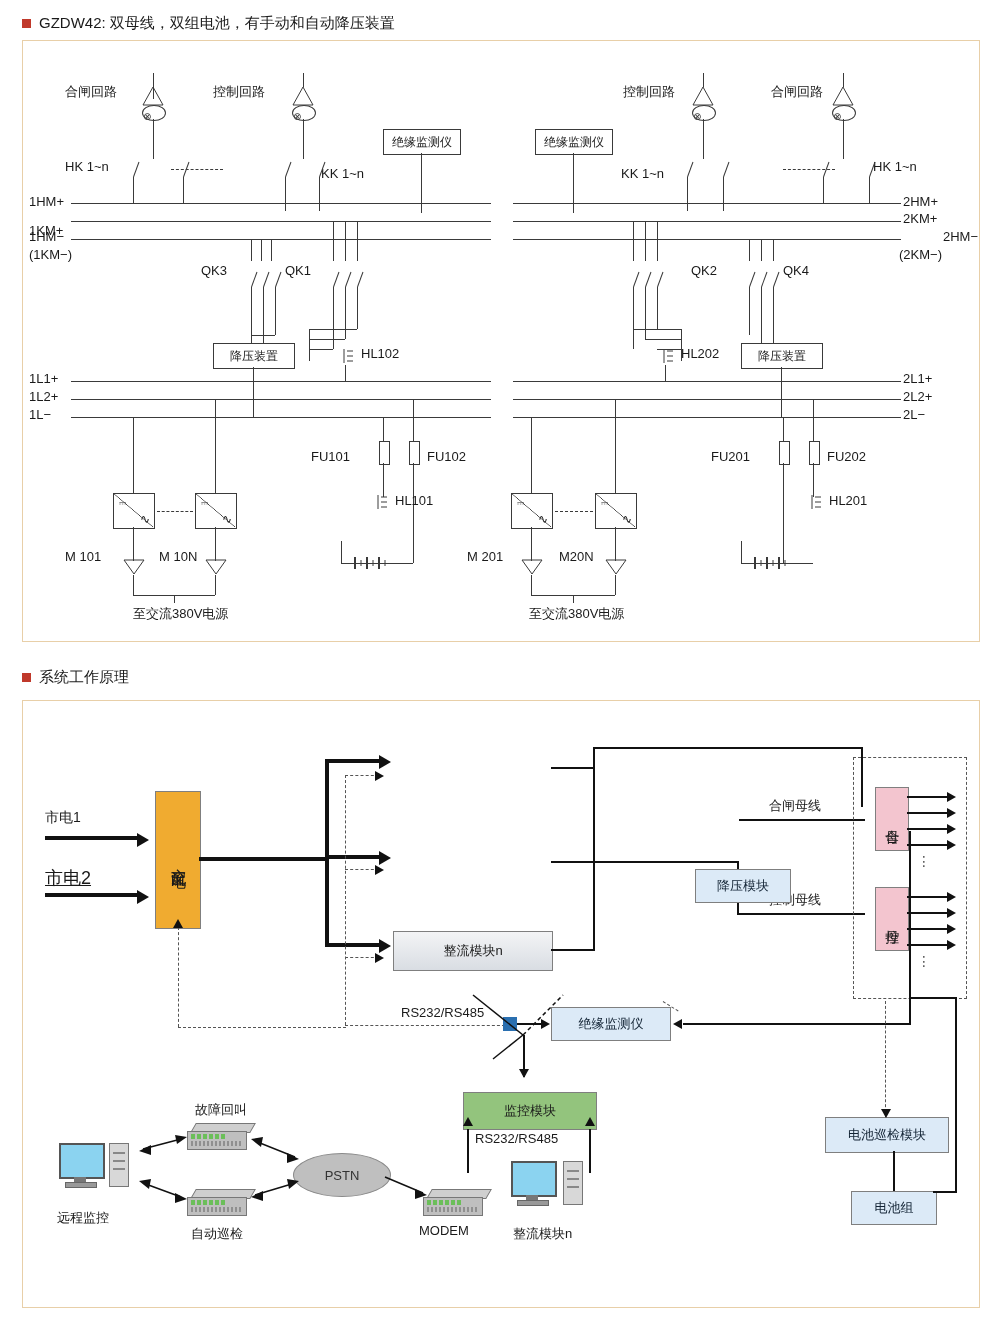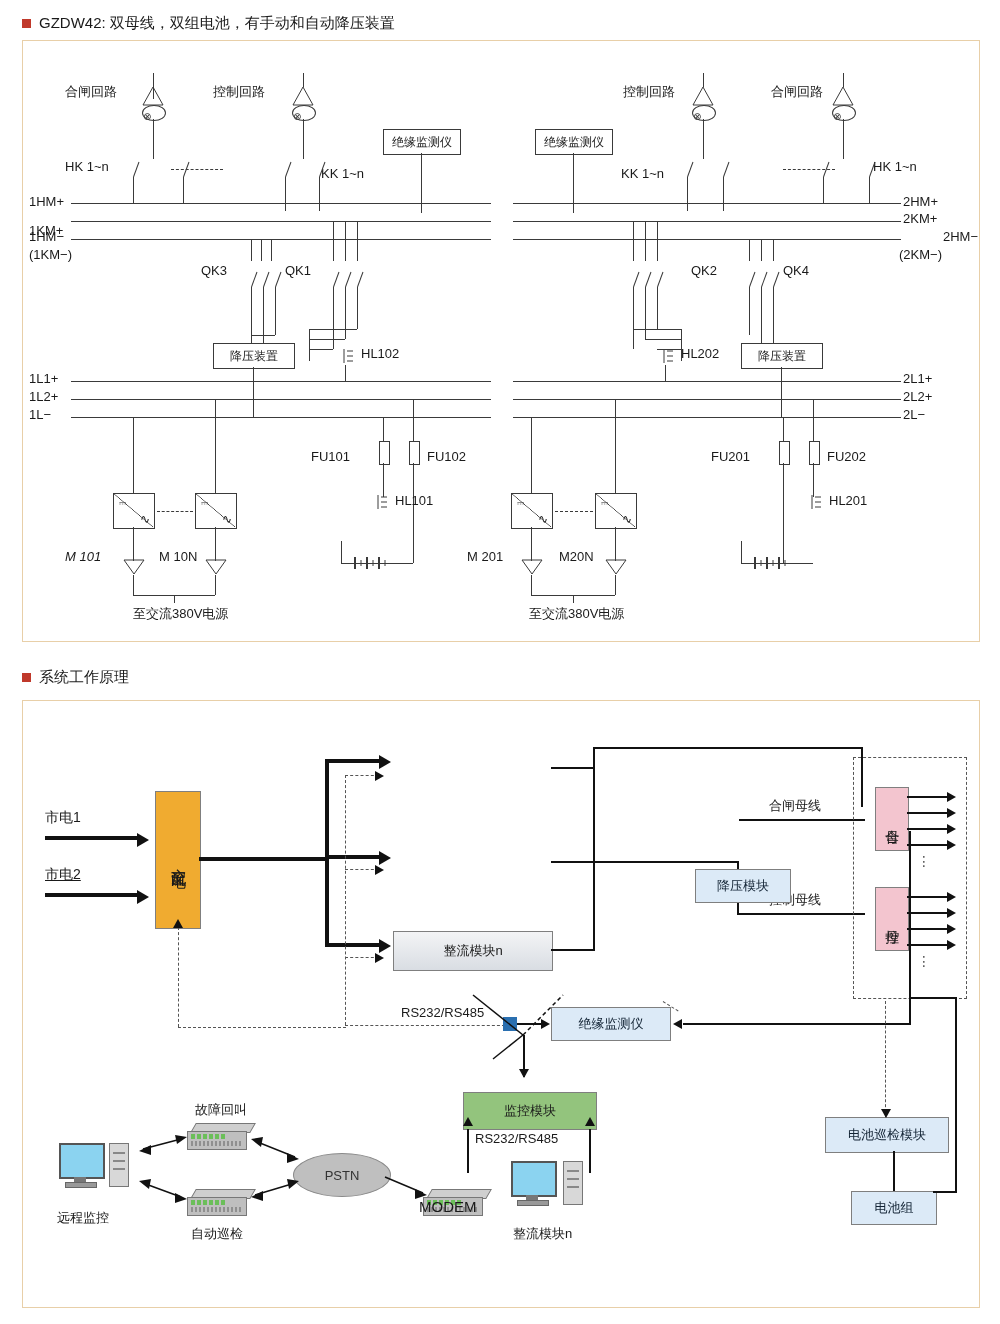--- a/index.html
+++ b/index.html
@@ -337,21 +337,21 @@
   <div class="vline" style="left:192px;top:358px;height:94px;"></div>
   <div class="inv" style="left:90px;top:452px;">
     <span class="dc">⎓</span>
     <span class="ac">∿</span>
   </div>
   <div class="inv" style="left:172px;top:452px;">
     <span class="dc">⎓</span>
     <span class="ac">∿</span>
   </div>
   <div class="dash" style="left:134px;top:470px;width:36px;"></div>
-  <div class="lbl" style="left:42px;top:508px;font-style:italic;">M 101</div>
+  <div class="lbl" style="left:42px;top:508px;">M 101</div>
   <div class="lbl" style="left:136px;top:508px;">M 10N</div>
 
   <div class="vline" style="left:110px;top:486px;height:34px;"></div>
   <div class="vline" style="left:192px;top:486px;height:34px;"></div>
   <svg style="position:absolute;left:100px;top:518px;" width="22" height="16">
       <polygon points="11,15 1,1 21,1" fill="none" stroke="#3a3a3a"></polygon>
     </svg>
   <svg style="position:absolute;left:182px;top:518px;" width="22" height="16">
       <polygon points="11,15 1,1 21,1" fill="none" stroke="#3a3a3a"></polygon>
     </svg>
@@ -394,21 +394,21 @@
   <span class="sq"></span>
   <span>系统工作原理</span>
 </div>
 
 <div class="panel" id="panel2">
 
   <div class="lbl" style="left:22px;top:108px;font-size:14px;">市电1</div>
   <div class="thickline" style="left:22px;top:135px;width:95px;height:4px;"></div>
   <div class="arrow ar-r" style="left:114px;top:132px;border-left-width:12px;border-top-width:7px;border-bottom-width:7px;"></div>
 
-  <div class="lbl" style="left:22px;top:165px;font-size:14px;text-decoration:underline;">市电2</div>
+  <div class="lbl" style="left:22px;top:165px;font-size:18px;text-decoration:underline;">市电2</div>
   <div class="thickline" style="left:22px;top:192px;width:95px;height:4px;"></div>
   <div class="arrow ar-r" style="left:114px;top:189px;border-left-width:12px;border-top-width:7px;border-bottom-width:7px;"></div>
 
   <div class="blk rect orange" style="left:132px;top:90px;width:44px;height:136px;writing-mode:vertical-rl;letter-spacing:2px;font-size:15px;">
     <span>交流配电</span>
   </div>
 
   <div class="thickline" style="left:176px;top:156px;width:130px;height:4px;"></div>
   <div class="thickline" style="left:302px;top:58px;width:4px;height:188px;"></div>
   <div class="thickline" style="left:306px;top:58px;width:54px;height:4px;"></div>
@@ -585,21 +585,21 @@
           <s></s>
           <s></s>
           <s></s>
           <s></s>
           <s></s>
           <s></s>
         </div>
         <div class="grill"></div>
       </div>
   </div>
-  <div class="lbl" style="left:396px;top:497px;font-size:15px;">MODEM</div>
+  <div class="lbl" style="left:396px;top:522px;font-size:13px;">MODEM</div>
 
   <div class="mon" style="left:488px;top:460px;">
     <div class="scr"></div>
       <div class="nk"></div>
       <div class="bs"></div>
   </div>
   <div class="tower" style="left:540px;top:460px;">
     <i style="top:8px"></i>
       <i style="top:16px"></i>
       <i style="top:24px"></i>

